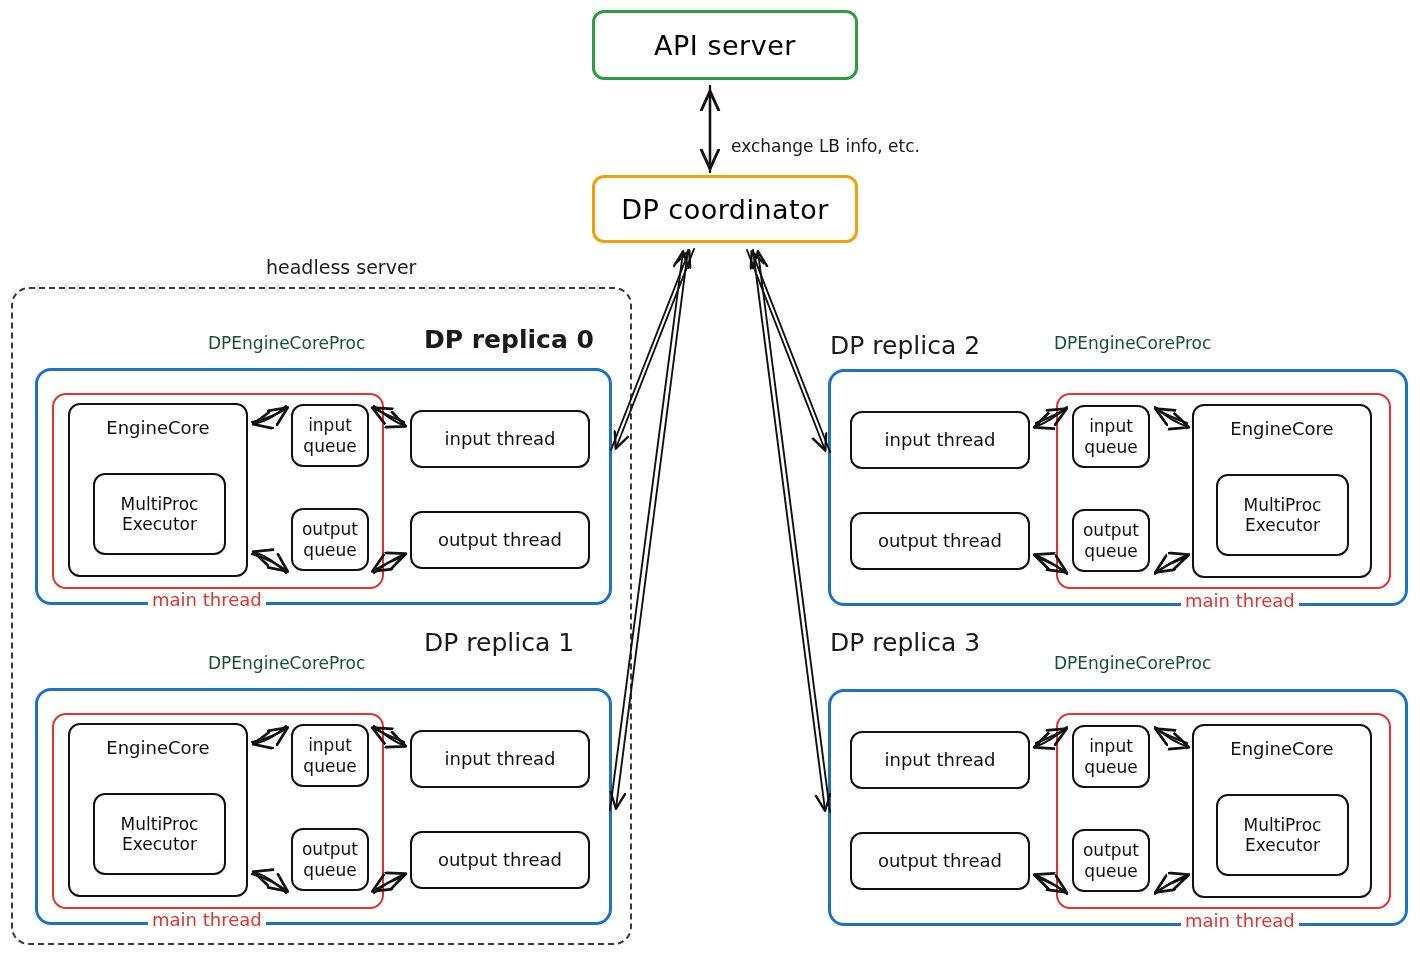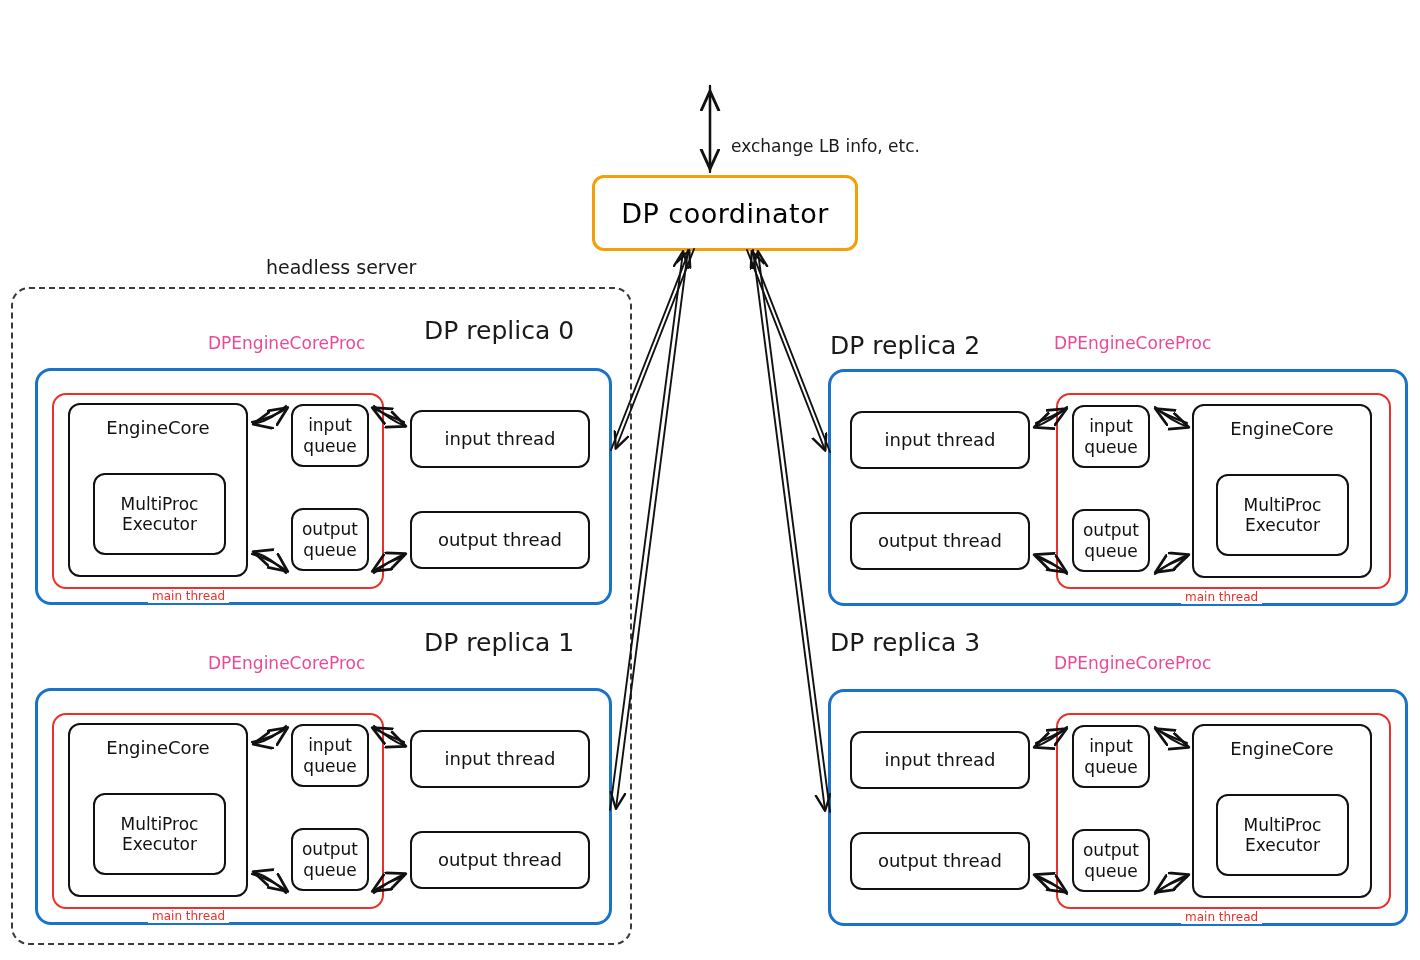--- a/index.html
+++ b/index.html
@@ -35,21 +35,21 @@
     border-radius: 12px;
     background: #ffffff;
     font-size: 27px;
     letter-spacing: .5px;
   }
   #api-server {
     left: 592px; top: 10px; width: 266px; height: 70px;
     border: 3px solid #2e9e3e;
   }
   #dp-coordinator {
-    left: 592px; top: 175px; width: 266px; height: 76px;
+    left: 592px; top: 175px; width: 266px; height: 68px;
     border: 3px solid #f2a007;
   }
   #exchange-label {
     left: 731px; top: 128px;
     font-size: 17px;
   }
 
   
   #headless-box {
     position: absolute;
@@ -105,26 +105,26 @@
 
   .replica-title {
     position: absolute;
     font-size: 25px;
     color: #1a1a1a;
     white-space: nowrap;
   }
   .proc-title {
     position: absolute;
     font-size: 17px;
-    color: #ec4899;
+    color: #14532d;
     white-space: nowrap;
   }
   .mainthread-title {
     position: absolute;
-    font-size: 12px;
+    font-size: 18px;
     color: #e8312a;
     white-space: nowrap;
     background: #ffffff;
     padding: 0 4px;
   }
 
   
   #arrows {
     position: absolute;
     left: 0; top: 0;
@@ -133,27 +133,28 @@
   }
 </style>
 </head>
 <body>
 
 <div id="stage">
 
   <div id="headless-box"></div>
   <div class="lbl" id="headless-label">headless server</div>
 
+  <div class="topbox" id="api-server">API server</div>
 
   <div class="topbox" id="dp-coordinator">DP coordinator</div>
 
   <div class="lbl" id="exchange-label">exchange LB info, etc.</div>
 
   <div class="replica">
-    <div class="replica-title" style="left:424px; top:316px;">DP replica 0</div>
+    <div class="replica-title" style="left:424px; top:325px;font-weight:bold;">DP replica 0</div>
     <div class="proc-title" style="left:208px; top:333px;">DPEngineCoreProc</div>
     <div class="blue-box" style="left:35px; top:368px; width:577px; height:237px;"></div>
     <div class="red-box" style="left:52px; top:393px; width:332px; height:196px;"></div>
     <div class="mainthread-title" style="left:148px; top:589px;">main thread</div>
 
     <div class="node enginecore" style="left:68px; top:403px; width:180px; height:174px;">
       <span>EngineCore</span>
     </div>
     <div class="node mpexec" style="left:93px; top:473px; width:133px; height:82px;">
       <span style="display:block">

